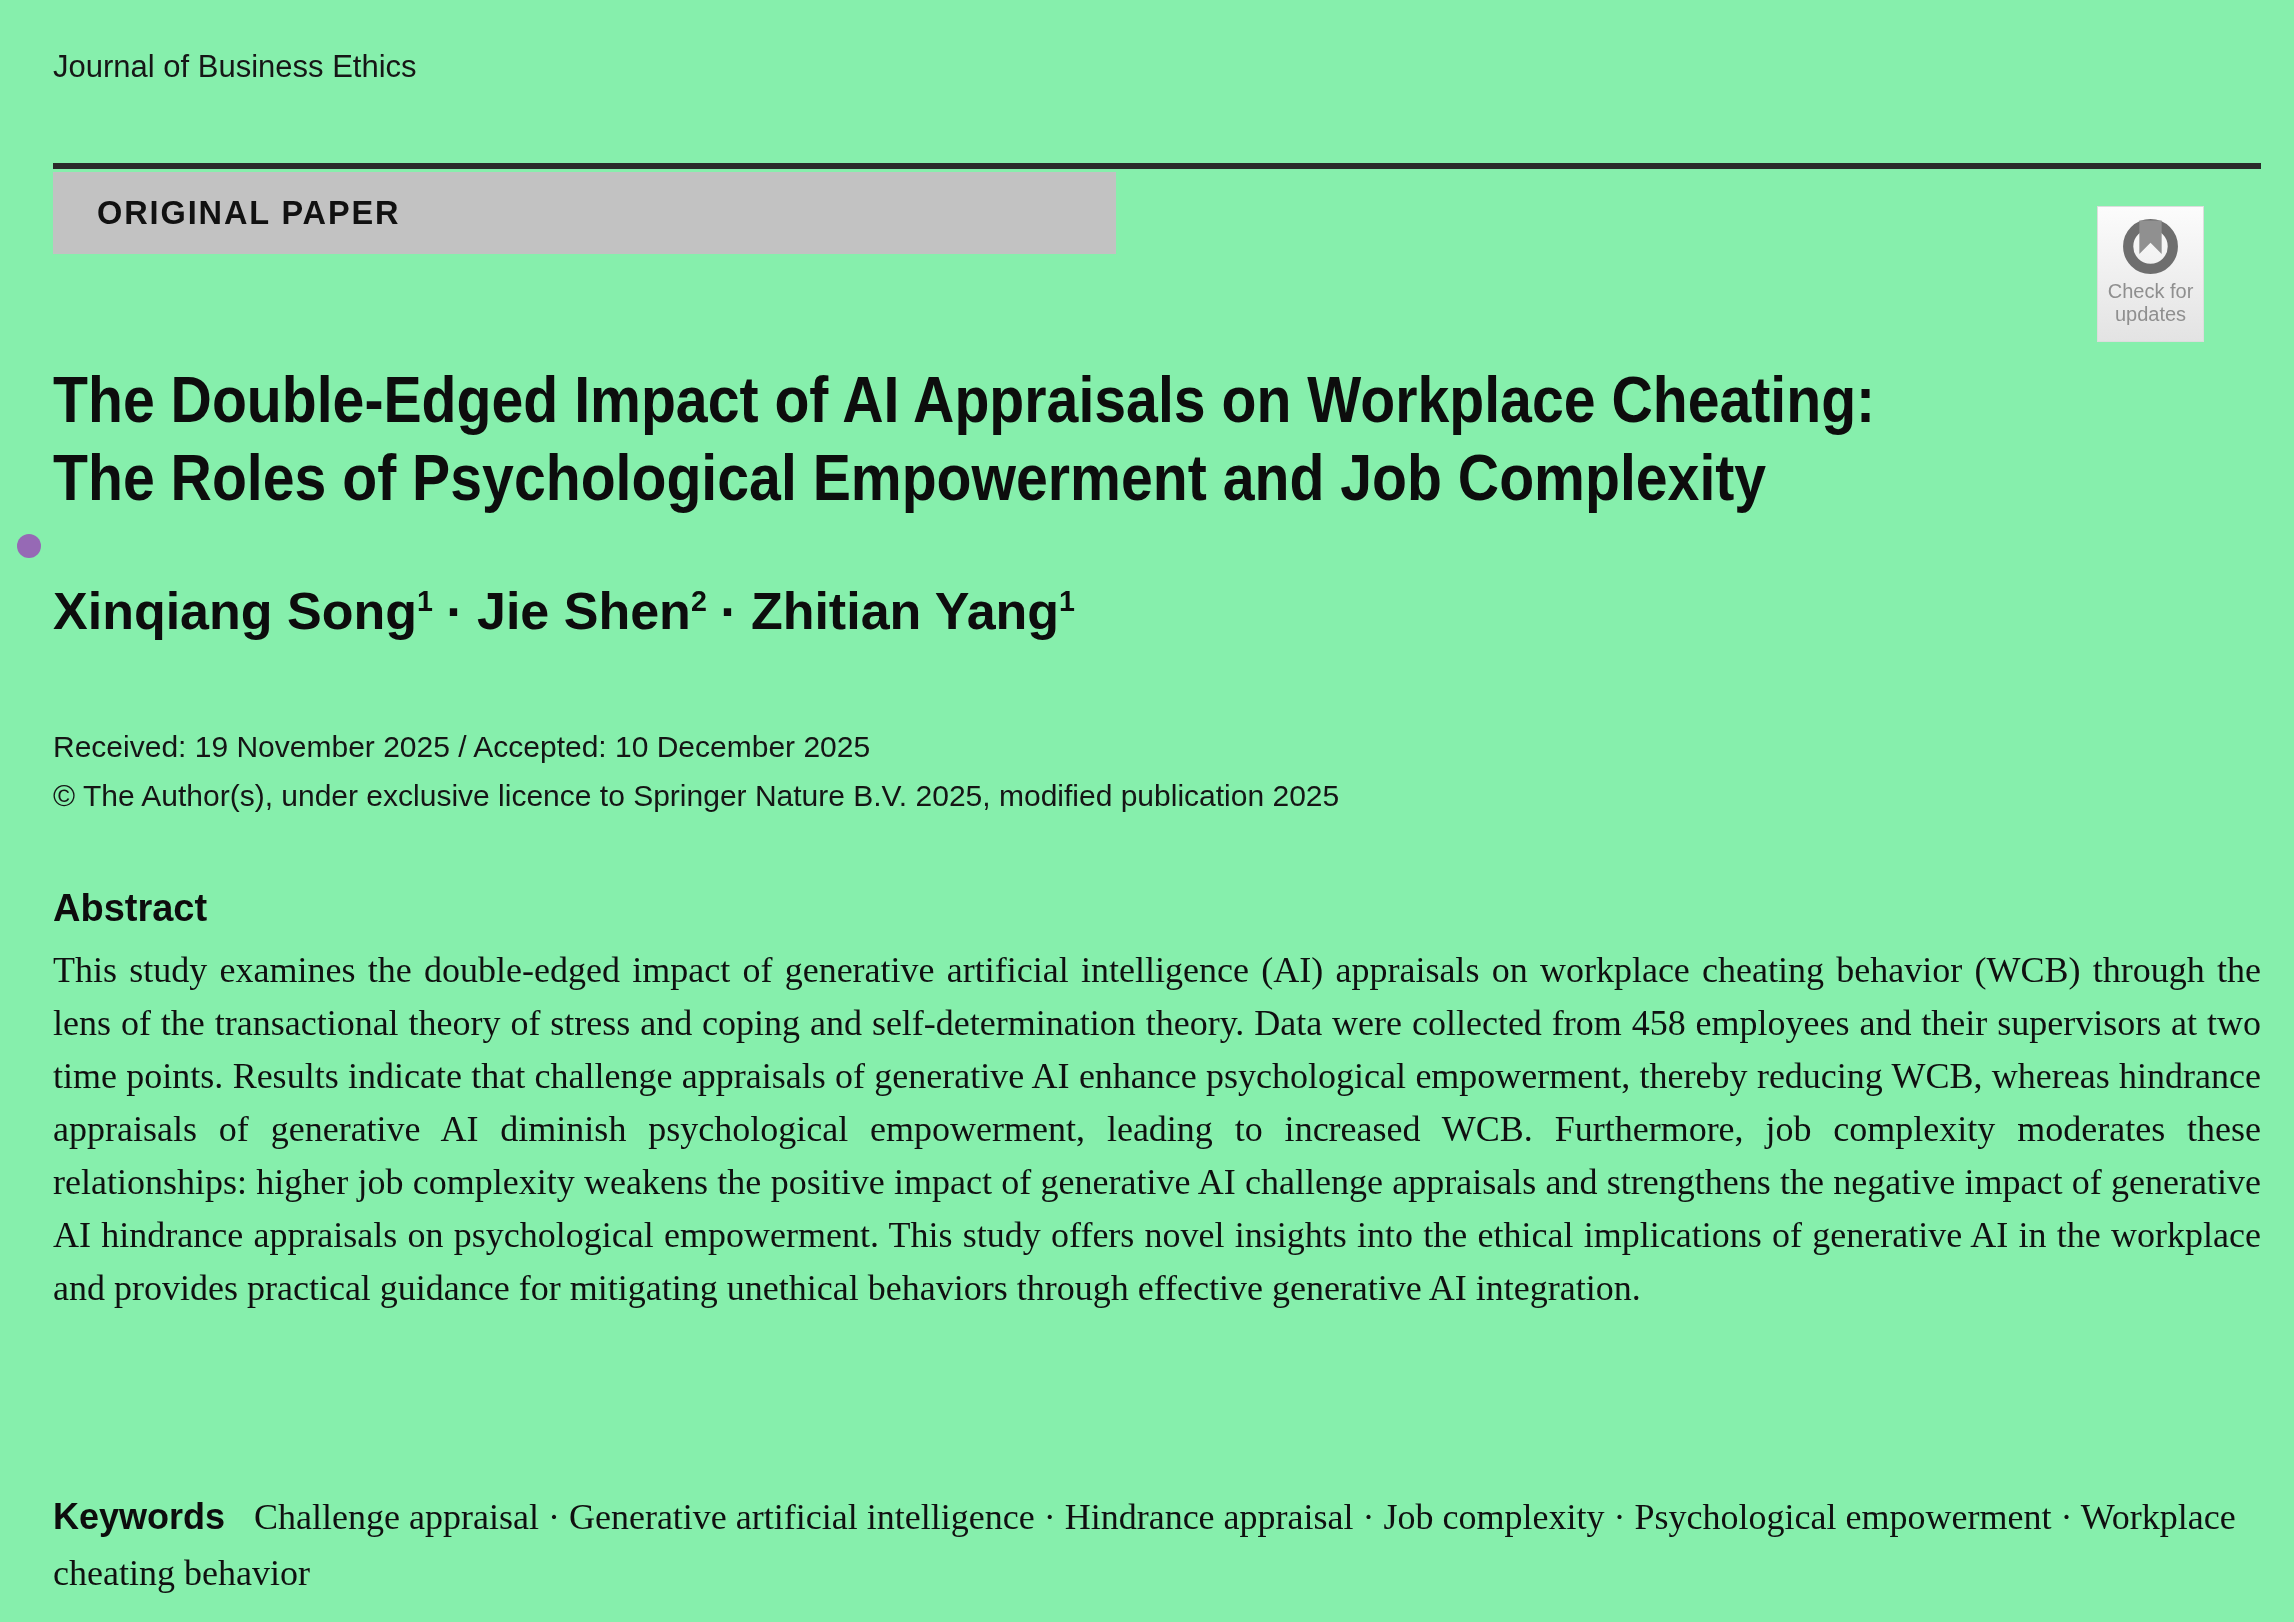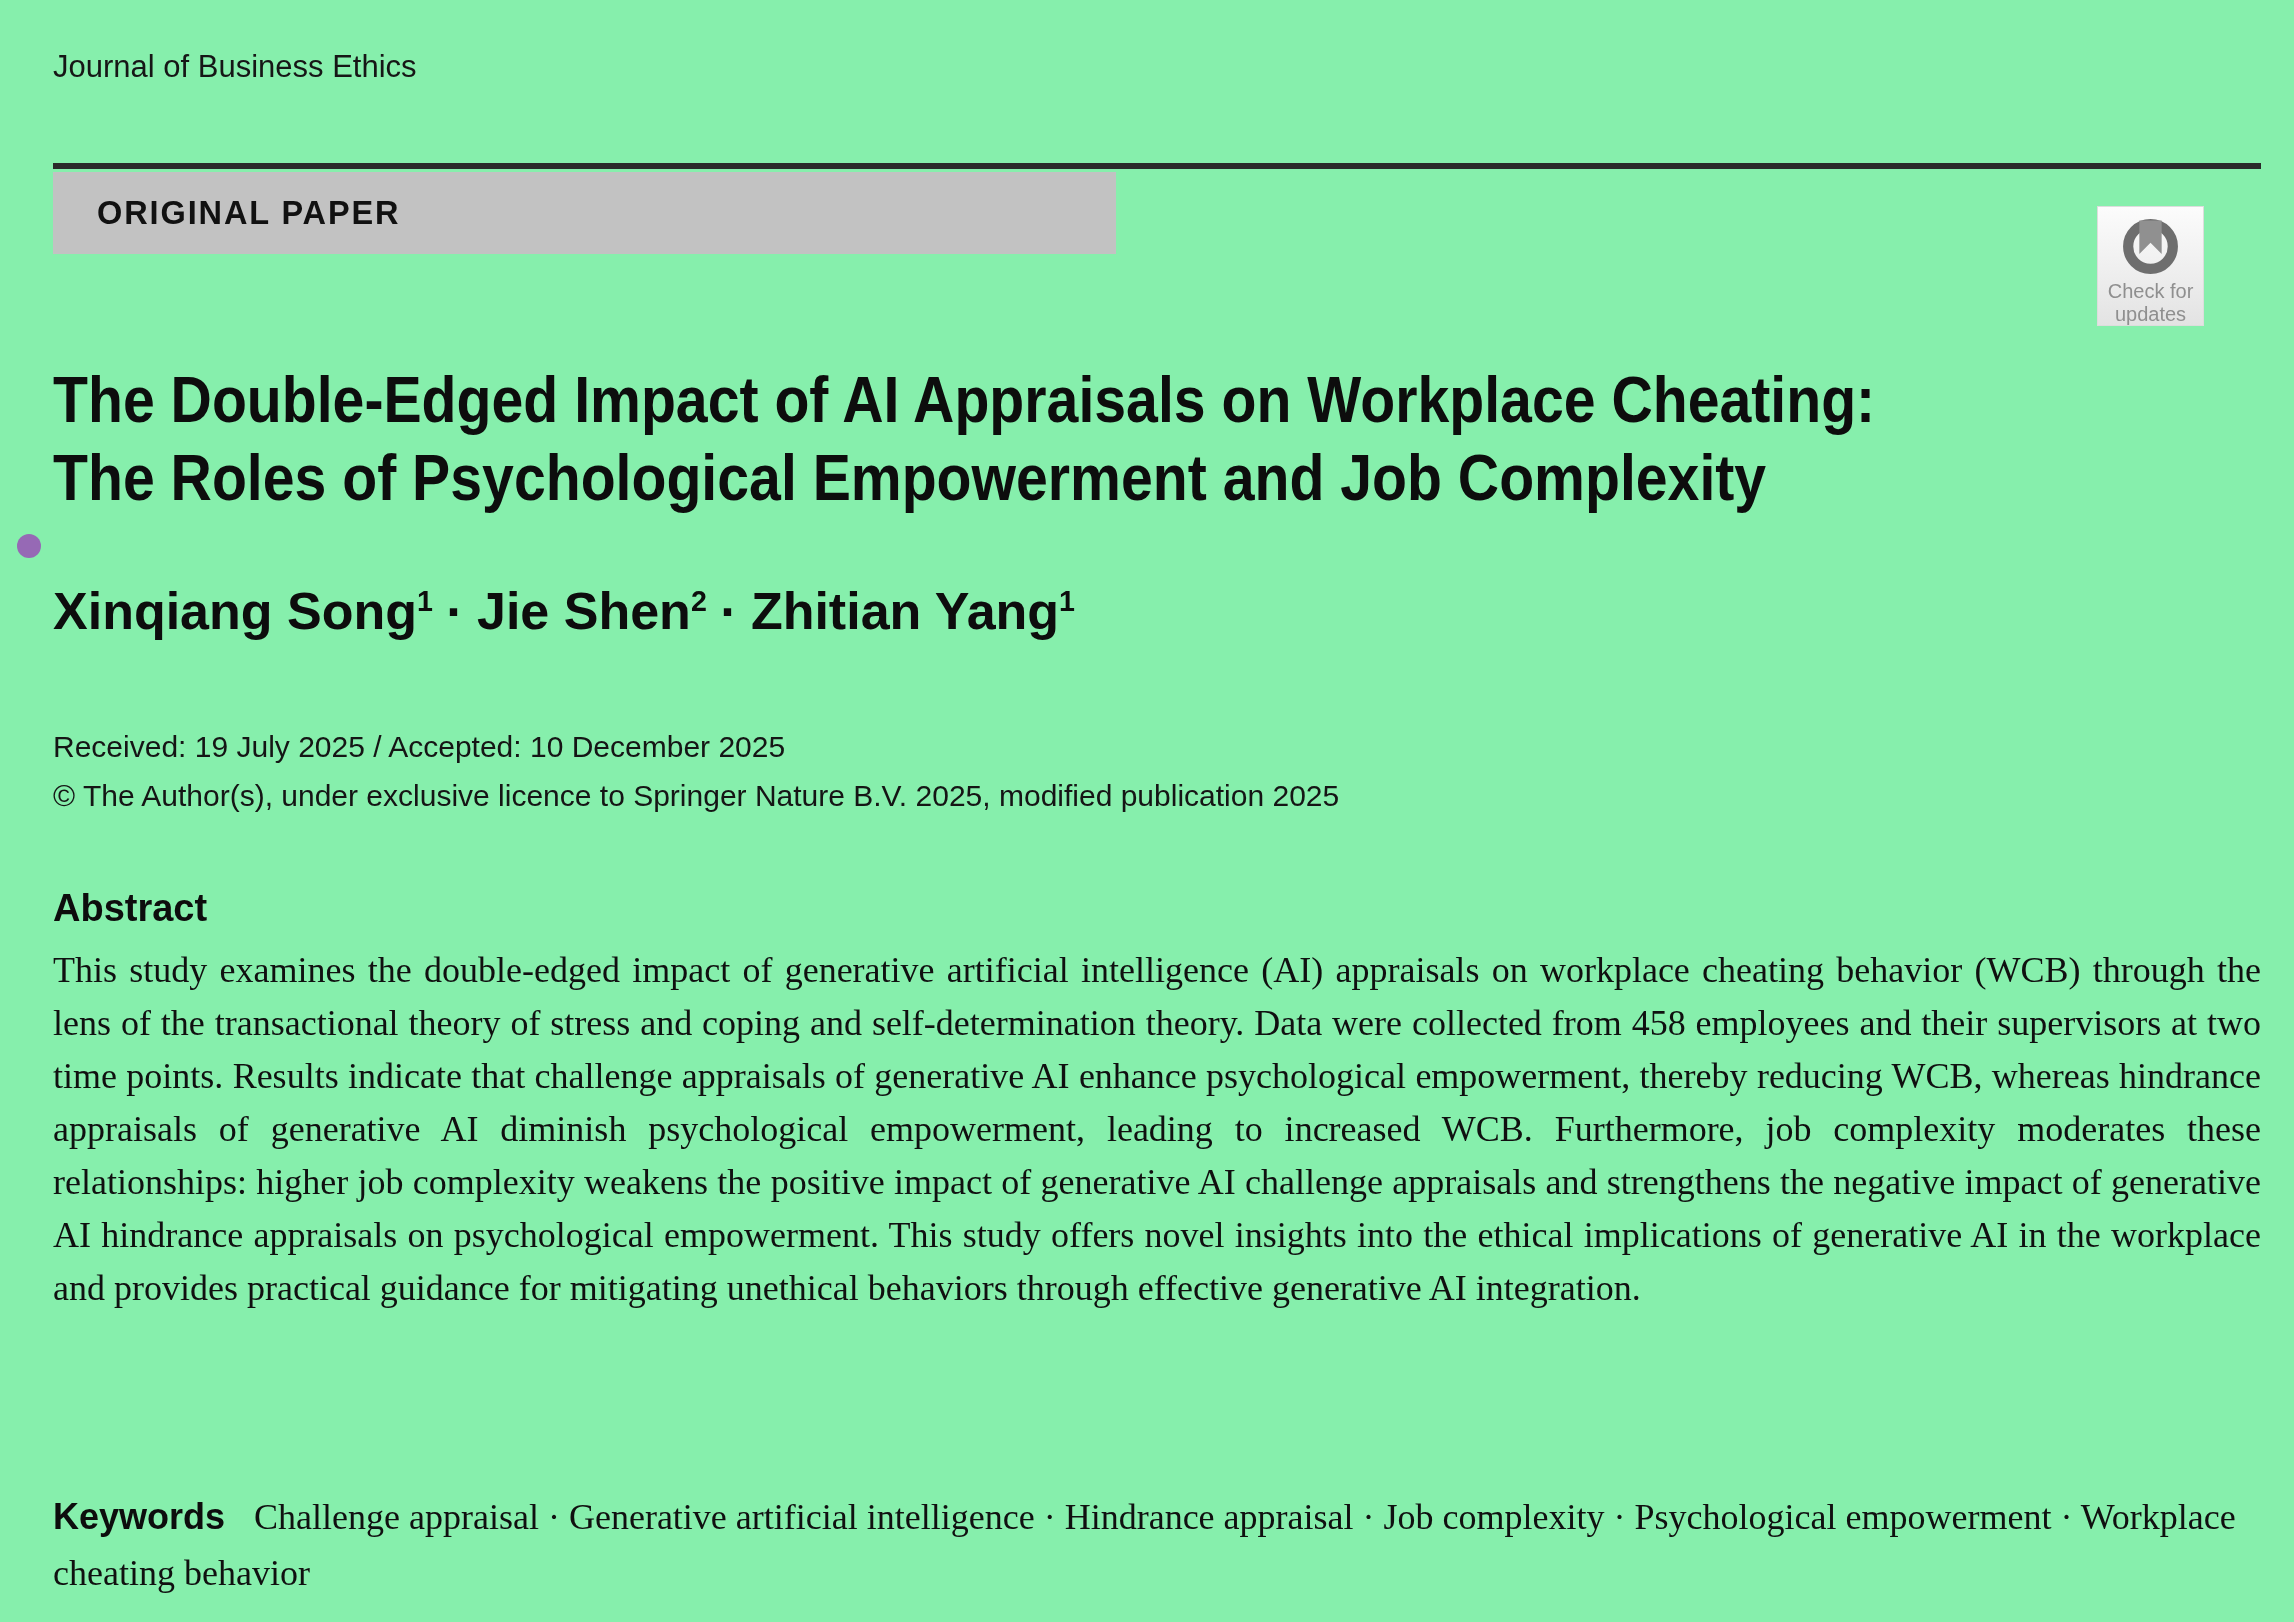--- a/index.html
+++ b/index.html
@@ -22,21 +22,21 @@
   .type-bar {
     position: absolute; left: 53px; top: 172px; width: 1051px; height: 82px;
     background: #c2c2c2; display: flex; align-items: center; padding-left: 12px;
   }
   .type-bar .type-label {
     padding-left: 32px; font-size: 32.5px; font-weight: bold; letter-spacing: 1.9px; color: #111111;
   }
 
   
   .crossmark {
-    position: absolute; left: 2097px; top: 206px; width: 107px; height: 120px;
+    position: absolute; left: 2097px; top: 206px; width: 107px; height: 136px;
     background: linear-gradient(#fcfcfc, #e3e3e3);
     border: 1px solid #dddddd; box-sizing: border-box;
     text-align: center; cursor: pointer;
   }
   .crossmark svg { display: block; margin: 5.7px auto 0 auto; }
   .crossmark .cm-label {
     width: 99px; margin: 0 auto; font-size: 20px; line-height: 23px; color: #8f8f8f;
   }
 
   
@@ -104,21 +104,21 @@
     <div class="title-line">The Roles of Psychological Empowerment and Job Complexity</div>
   </div>
 
   <div class="accent-dot"></div>
 
   <div class="authors">
     <span><span>Xinqiang Song</span><sup>1</sup></span><span class="sep">·</span><span><span>Jie Shen</span><sup>2</sup></span><span class="sep">·</span><span><span>Zhitian Yang</span><sup>1</sup></span>
   </div>
 
   <div class="dates">
-    <div>Received: 19 July 2025 / Accepted: 10 December 2025</div>
+    <div>Received: 19 November 2025 / Accepted: 10 December 2025</div>
     <div>© The Author(s), under exclusive licence to Springer Nature B.V. 2025, modified publication 2025</div>
   </div>
 
   <div class="abstract-heading">Abstract</div>
   <div class="abstract-body">This study examines the double-edged impact of generative artificial intelligence (AI) appraisals on workplace cheating behavior (WCB) through the lens of the transactional theory of stress and coping and self-determination theory. Data were collected from 458 employees and their supervisors at two time points. Results indicate that challenge appraisals of generative AI enhance psychological empowerment, thereby reducing WCB, whereas hindrance appraisals of generative AI diminish psychological empowerment, leading to increased WCB. Furthermore, job complexity moderates these relationships: higher job complexity weakens the positive impact of generative AI challenge appraisals and strengthens the negative impact of generative AI hindrance appraisals on psychological empowerment. This study offers novel insights into the ethical implications of generative AI in the workplace and provides practical guidance for mitigating unethical behaviors through effective generative AI integration.</div>
 
   <div class="keywords">
     <span class="kw-label">Keywords</span><span>Challenge appraisal · Generative artificial intelligence · Hindrance appraisal · Job complexity · Psychological empowerment · Workplace cheating behavior</span>
   </div>
 

